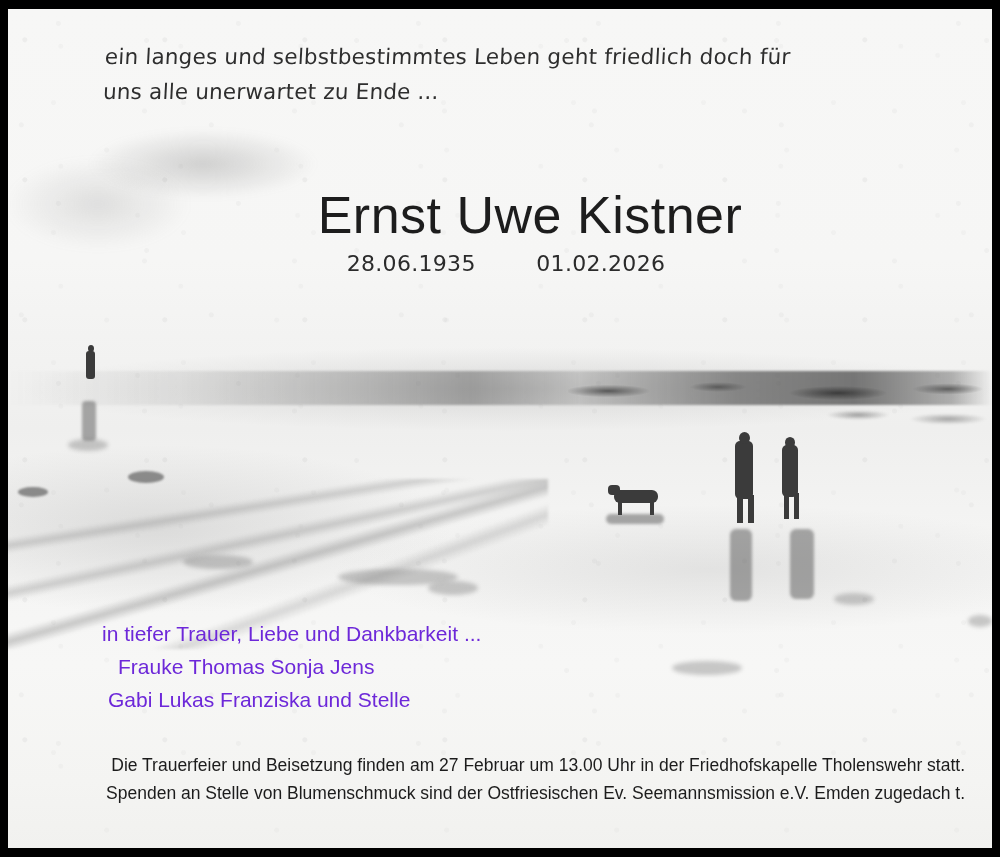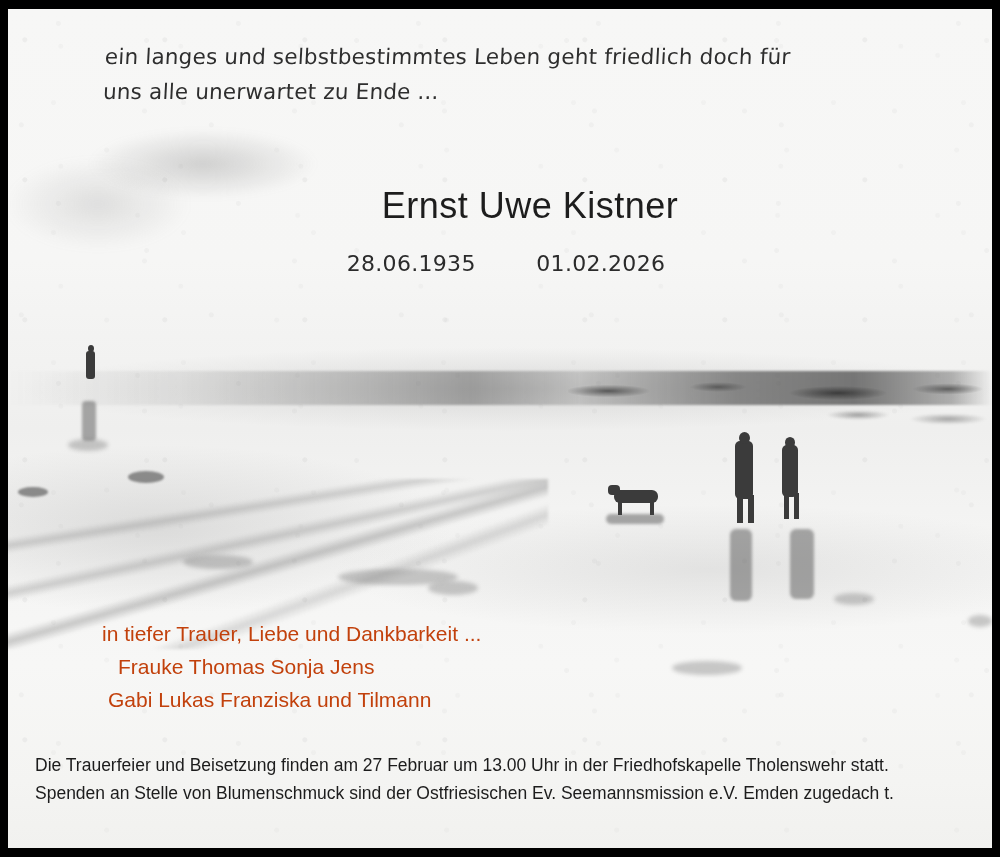--- a/index.html
+++ b/index.html
@@ -175,21 +175,21 @@
   }
   .quote div { white-space: nowrap; }
 
   .name {
     position: absolute;
     left: 0;
     top: 176px;
     width: 984px;
     text-align: center;
     font-family: "Liberation Sans", sans-serif;
-    font-size: 36px;
+    font-size: 52px;
     font-weight: 400;
     letter-spacing: 0.5px;
     color: #1d1d1d;
     padding-left: 60px;
     box-sizing: border-box;
   }
   .dates {
     position: absolute;
     left: 0;
     top: 242px;
@@ -203,36 +203,37 @@
     letter-spacing: 0.3px;
   }
   .dates .gap { display: inline-block; width: 46px; }
 
   .mourn {
     position: absolute;
     left: 94px;
     top: 608px;
     font-family: "Liberation Sans", sans-serif;
     font-size: 21px;
-    color: #c2410c;
+    color: #6d28d9;
     line-height: 33px;
   }
   .mourn .l1 { margin-left: 0px; }
   .mourn .l2 { margin-left: 16px; }
   .mourn .l3 { margin-left: 6px; }
 
   .footer {
     position: absolute;
     left: 27px;
     top: 742px;
     width: 930px;
     font-family: "Liberation Sans", sans-serif;
     font-size: 17.5px;
     line-height: 28px;
     color: #1c1c1c;
+    text-align: right;
   }
 </style>
 </head>
 <body>
 
 <div class="obituary">
   <div class="canvas">
 
     <div class="photo">
       <div class="grain"></div>
@@ -286,21 +287,21 @@
 
     <div class="dates">
       <span>28.06.1935</span>
       <span class="gap"></span>
       <span>01.02.2026</span>
     </div>
 
     <div class="mourn">
       <div class="l1">in tiefer Trauer, Liebe und Dankbarkeit ...</div>
       <div class="l2">Frauke Thomas Sonja Jens</div>
-      <div class="l3">Gabi Lukas Franziska und Tilmann</div>
+      <div class="l3">Gabi Lukas Franziska und Stelle</div>
     </div>
 
     <div class="footer">
       <div>Die Trauerfeier und Beisetzung finden am 27 Februar um 13.00 Uhr in der Friedhofskapelle Tholenswehr statt.</div>
       <div>Spenden an Stelle von Blumenschmuck sind der Ostfriesischen Ev. Seemannsmission e.V. Emden zugedach t.</div>
     </div>
 
   </div>
 </div>
 

